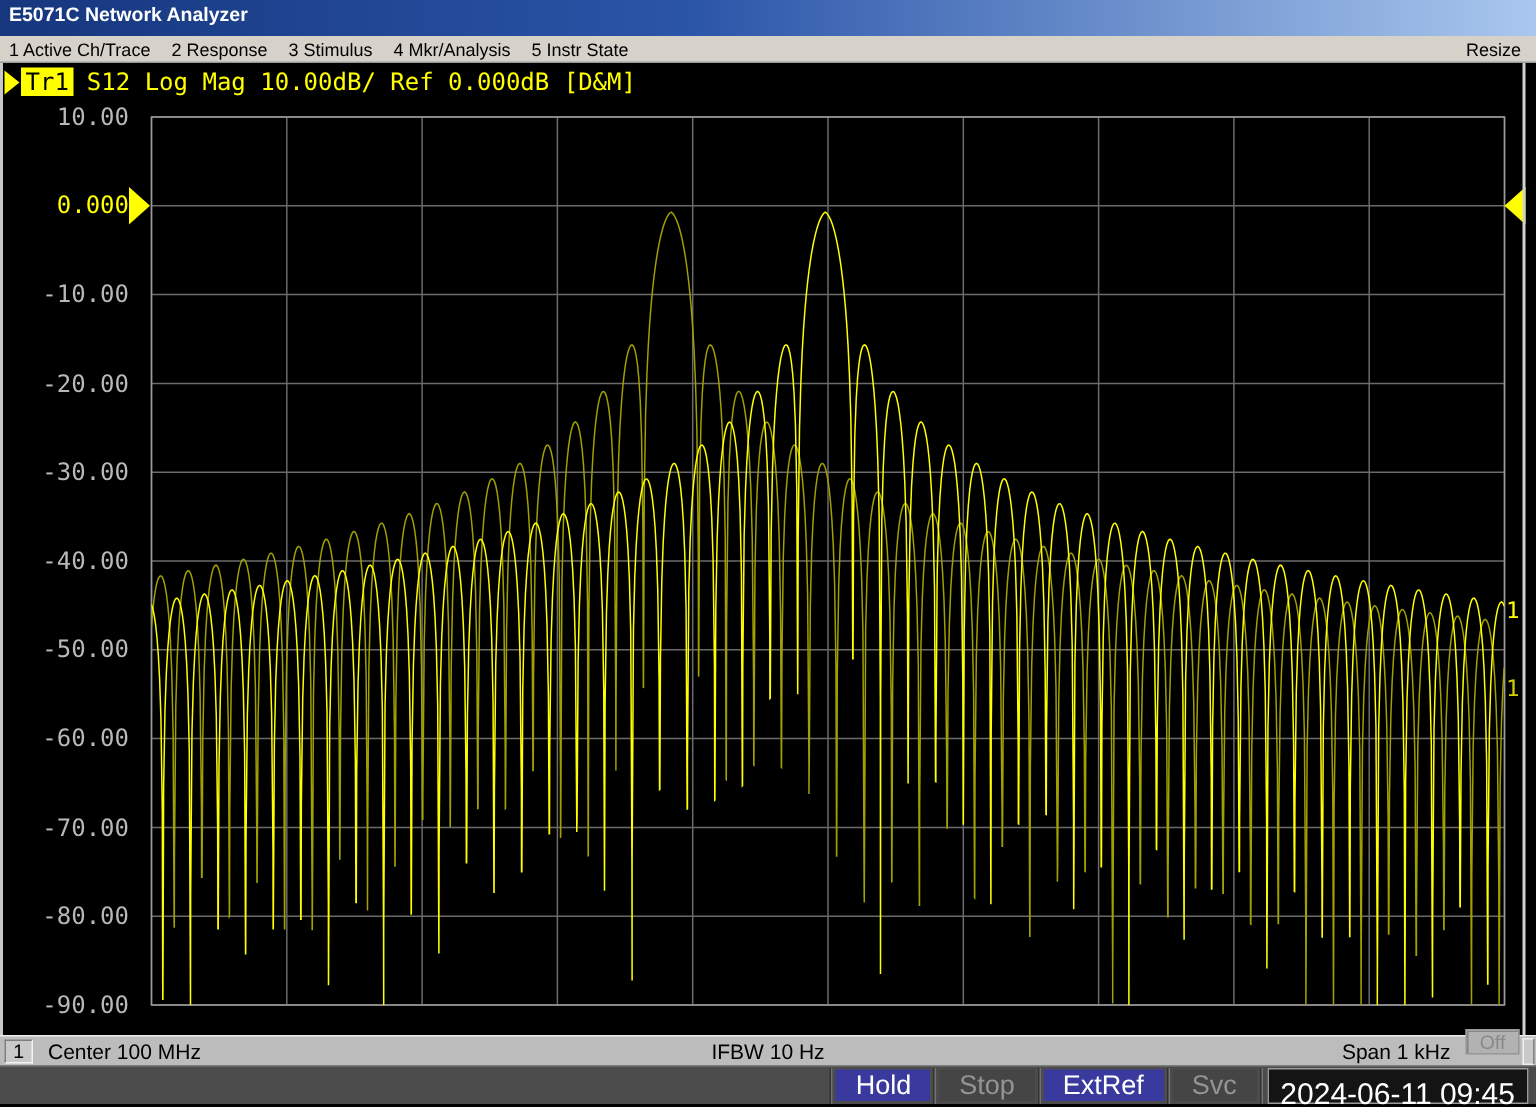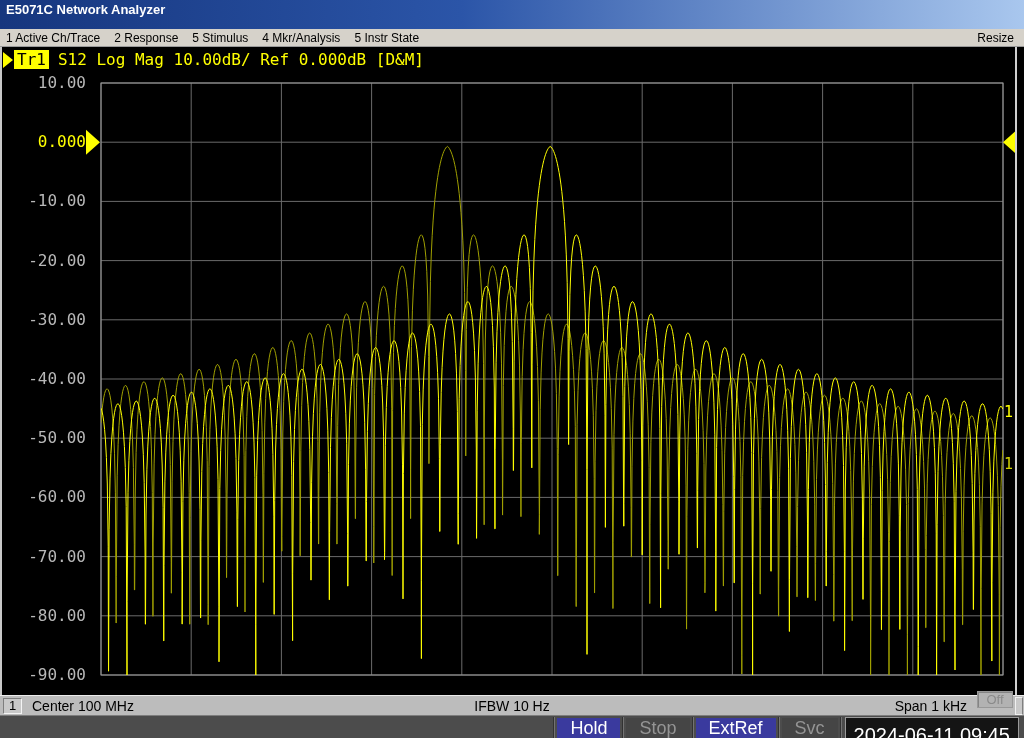--- a/index.html
+++ b/index.html
@@ -1,21 +1,21 @@
 <!DOCTYPE html>
 <html><head>
 <meta charset="utf-8">
 <style>
   * { box-sizing: border-box; margin: 0; padding: 0; }
   html, body { width: 1024px; height: 738px; background: #000; overflow: hidden; }
   body { font-family: "Liberation Sans", sans-serif; position: relative; }
 
   
   .titlebar {
-    height: 29px;
+    height: 24px;
     background: linear-gradient(90deg, #16367e 0%, #2b55a8 45%, #a9c7ee 100%);
     color: #fff; font-size: 13px; font-weight: bold;
     line-height: 19px; padding-left: 6px;
   }
 
   
   .menubar {
     height: 18px; background: #d6d2ca; border-bottom: 1px solid #9a9a9a;
     display: flex; align-items: center; gap: 14px;
     font-size: 12px; color: #000; padding: 0 10px 0 6px;
@@ -79,21 +79,21 @@
 </head>
 <body>
 
 <div class="titlebar">
   <span>E5071C Network Analyzer</span>
 </div>
 
 <div class="menubar">
   <span class="mitem">1 Active Ch/Trace</span>
   <span class="mitem">2 Response</span>
-  <span class="mitem">5 Stimulus</span>
+  <span class="mitem">3 Stimulus</span>
   <span class="mitem">4 Mkr/Analysis</span>
   <span class="mitem">5 Instr State</span>
   <span class="mitem resize">Resize</span>
 </div>
 
 <div class="screen">
   <div id="plot"><svg width="1024" height="648" viewBox="0 0 1024 648" xmlns="http://www.w3.org/2000/svg">
         <defs>
           <clipPath id="gc">
             <rect x="101" y="36" width="902" height="592"></rect>

